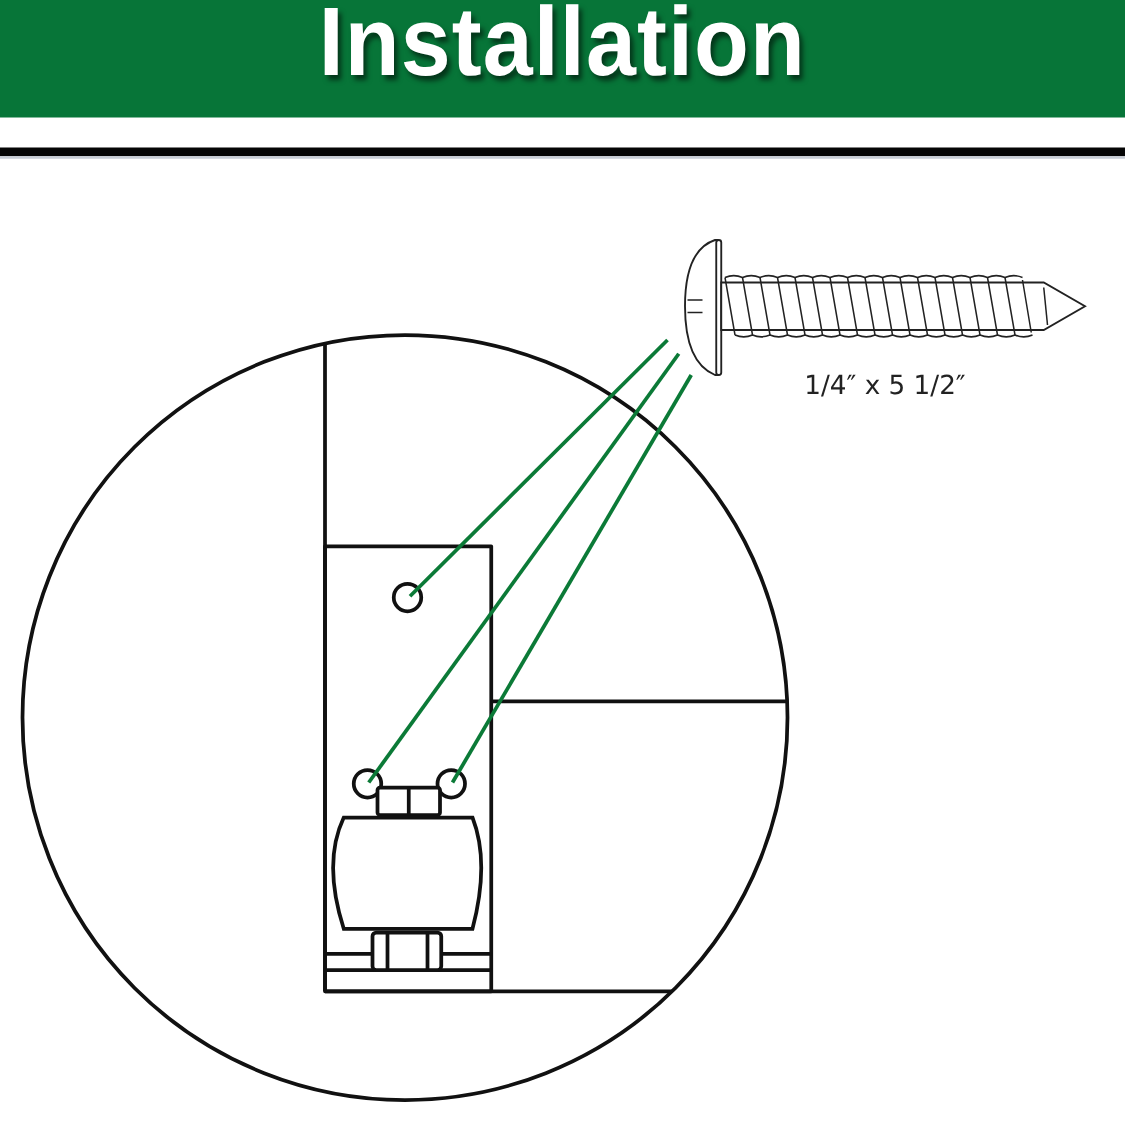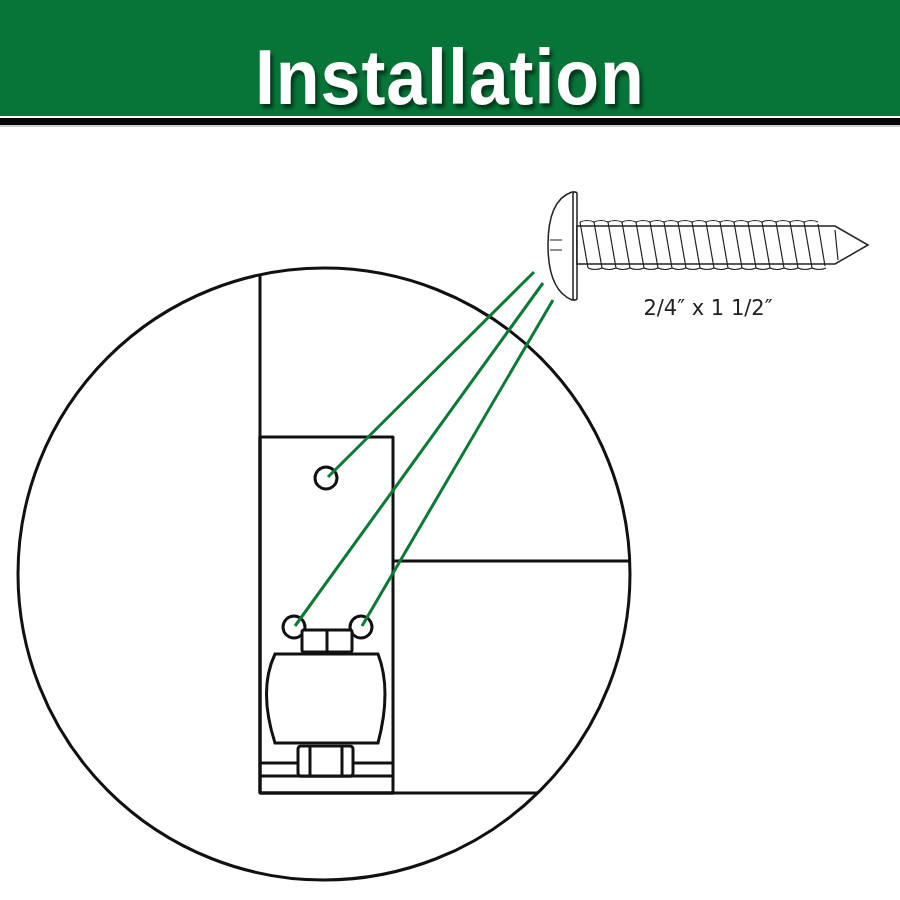--- a/index.html
+++ b/index.html
@@ -1,20 +1,20 @@
 <!DOCTYPE html>
 <html><head>
   <meta charset="utf-8">
   <style>
     html, body { margin: 0; padding: 0; background: #ffffff; }
     body { width: 900px; height: 900px; position: relative; overflow: hidden; font-family: "Liberation Sans", sans-serif; }
     .header {
-      position: absolute; left: 0; top: 0; width: 900px; height: 116px;
+      position: absolute; left: 0; top: 0; width: 900px; height: 94px;
       background: #077538;
-      display: flex; align-items: flex-end; justify-content: center;
+      display: flex; align-items: flex-start; justify-content: center;
     }
     .header-title {
       color: #ffffff; font-family: "Liberation Sans", sans-serif; font-weight: bold;
       font-size: 78px; letter-spacing: 1px; line-height: 1;
       text-shadow: 3px 4px 4px rgba(0,0,0,0.55);
       transform: scaleX(0.92); margin-top: -6px;
     }
     .header-rule { position: absolute; left: 0; top: 118px; width: 900px; height: 7px; background: #050505; }
     .header-rule2 { position: absolute; left: 0; top: 125px; width: 900px; height: 2px; background: #c8cdd6; }
     svg.diagram { position: absolute; left: 0; top: 0; }
@@ -90,14 +90,14 @@
     <g stroke-width="1.2" fill="none">
       <path d="M580 222 l8 46 M594 222 l8 46 M608 222 l8 46 M622 222 l8 46 M636 222 l8 46 M650 222 l8 46 M664 222 l8 46 M678 222 l8 46 M692 222 l8 46 M706 222 l8 46 M720 222 l8 46 M734 222 l8 46 M748 222 l8 46 M762 222 l8 46 M776 222 l8 46 M790 222 l8 46 M804 222 l8 46 M818 224 l7 42"></path>
       <path d="M580 222 q7 -3 14 0 q7 -3 14 0 q7 -3 14 0 q7 -3 14 0 q7 -3 14 0 q7 -3 14 0 q7 -3 14 0 q7 -3 14 0 q7 -3 14 0 q7 -3 14 0 q7 -3 14 0 q7 -3 14 0 q7 -3 14 0 q7 -3 14 0 q7 -3 14 0 q7 -3 14 0 q7 -3 14 0"></path>
       <path d="M588 268 q7 3 14 0 q7 3 14 0 q7 3 14 0 q7 3 14 0 q7 3 14 0 q7 3 14 0 q7 3 14 0 q7 3 14 0 q7 3 14 0 q7 3 14 0 q7 3 14 0 q7 3 14 0 q7 3 14 0 q7 3 14 0 q7 3 14 0 q7 3 14 0 q7 3 14 0"></path>
       <path d="M835 230 l3 30"></path>
     </g>
   </g>
 </svg>
 
 <div class="caption">
-  <div>2/4″ x 1 1/2″</div>
+  <div>1/4″ x 5 1/2″</div>
 </div>
 
 </body></html>

